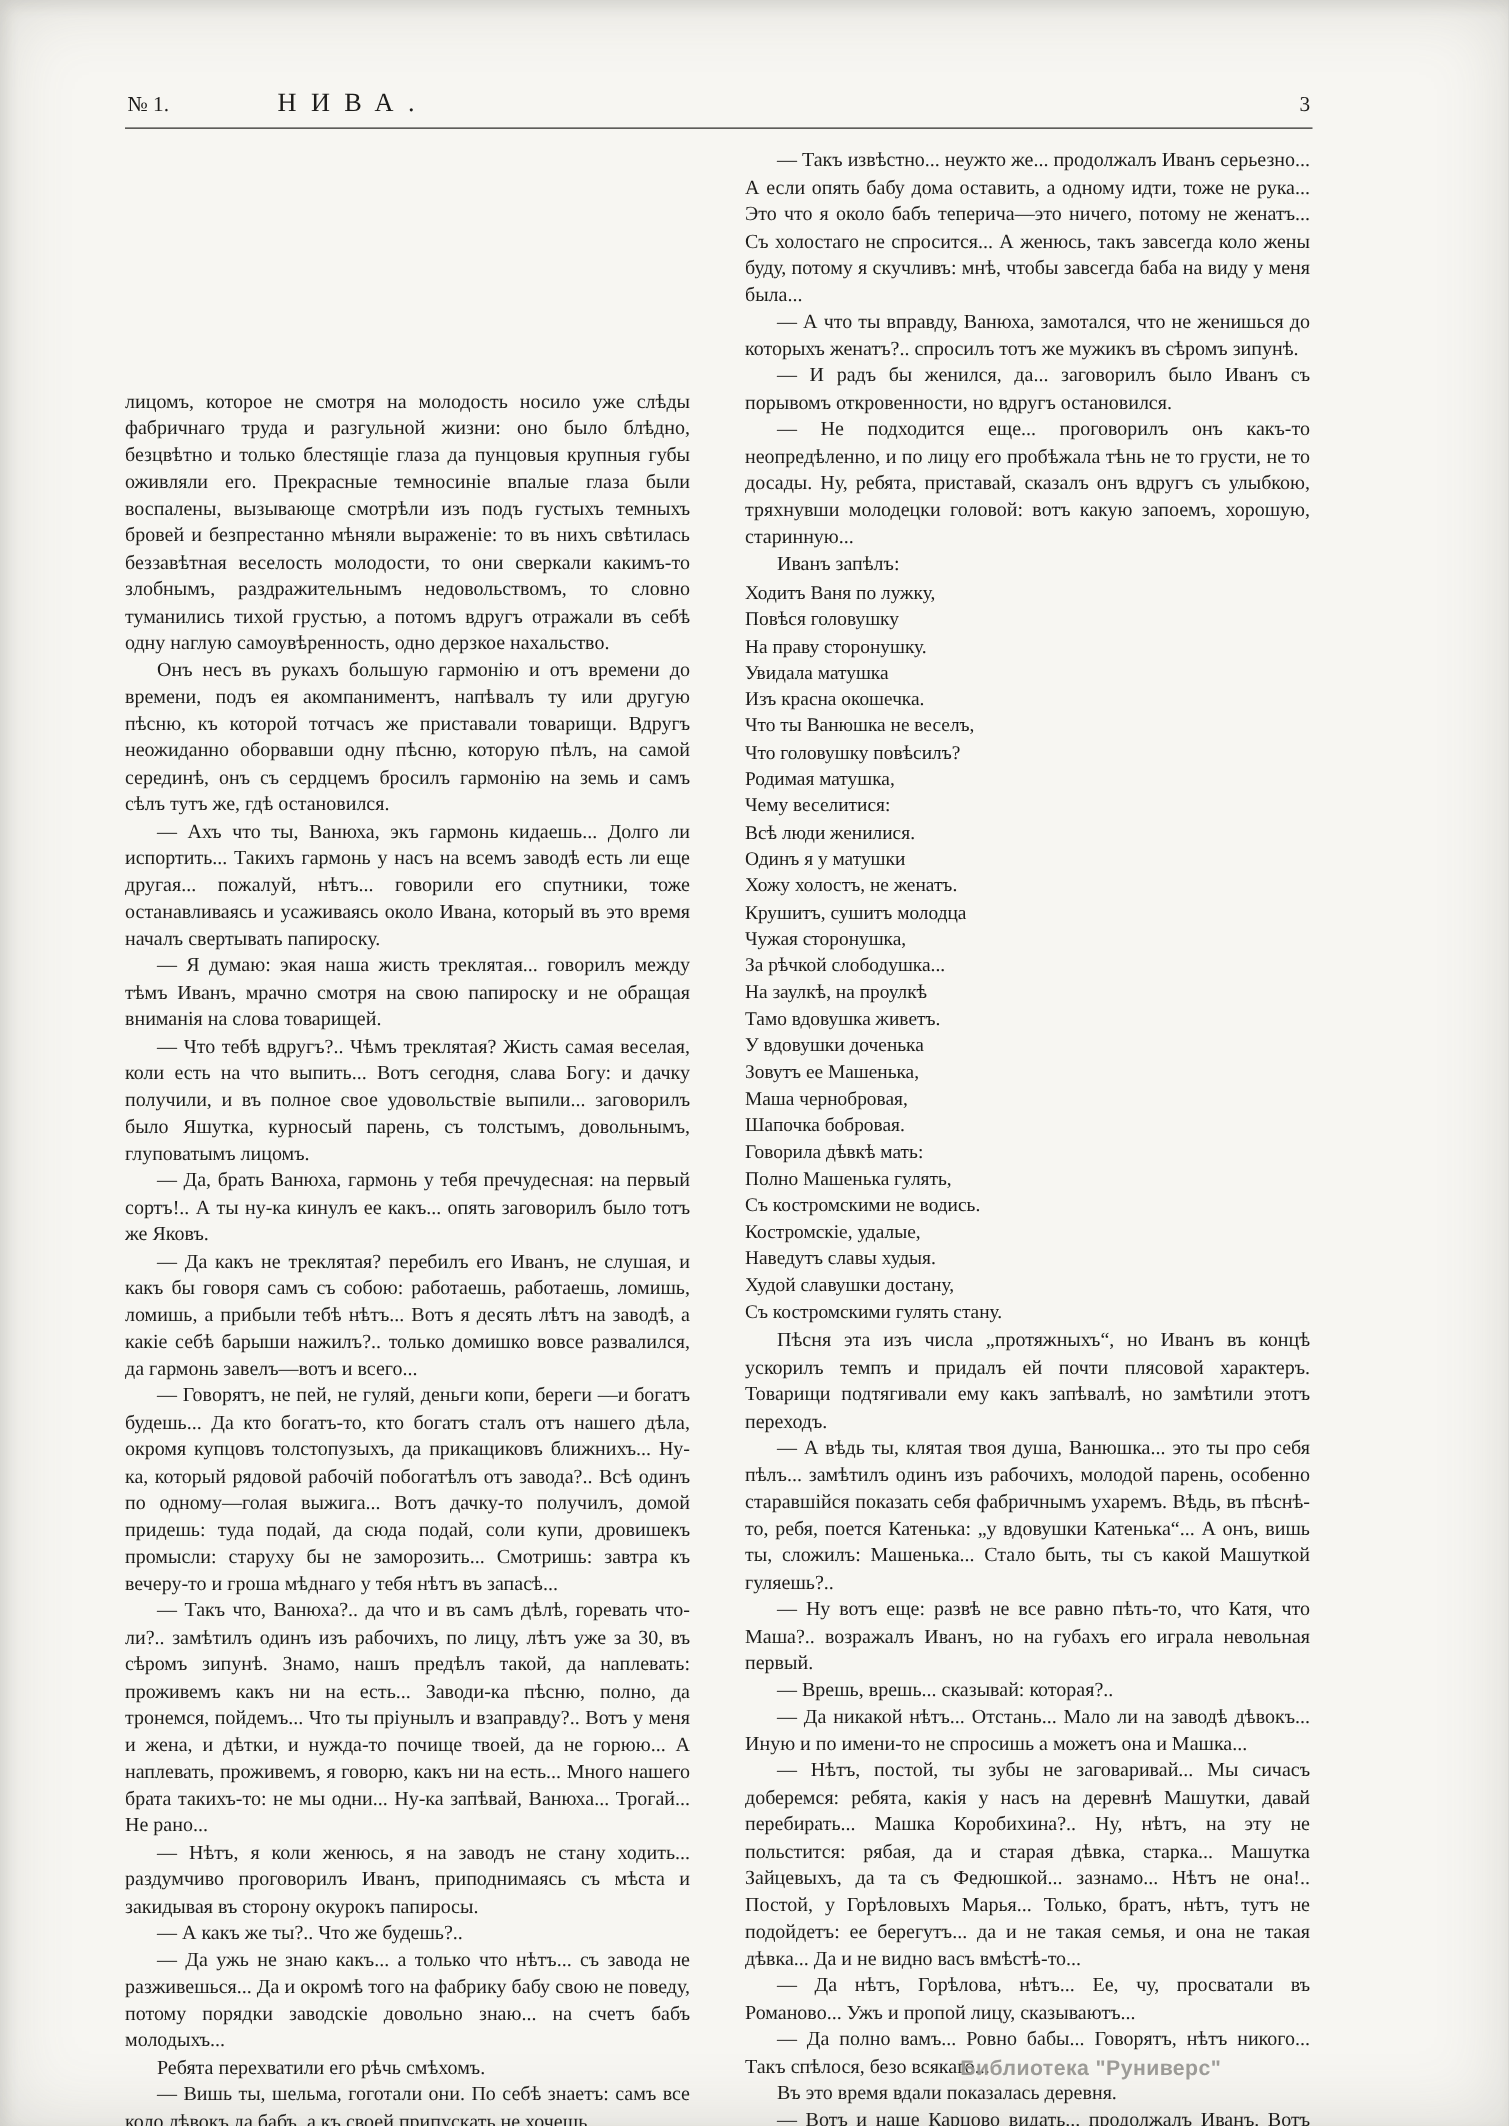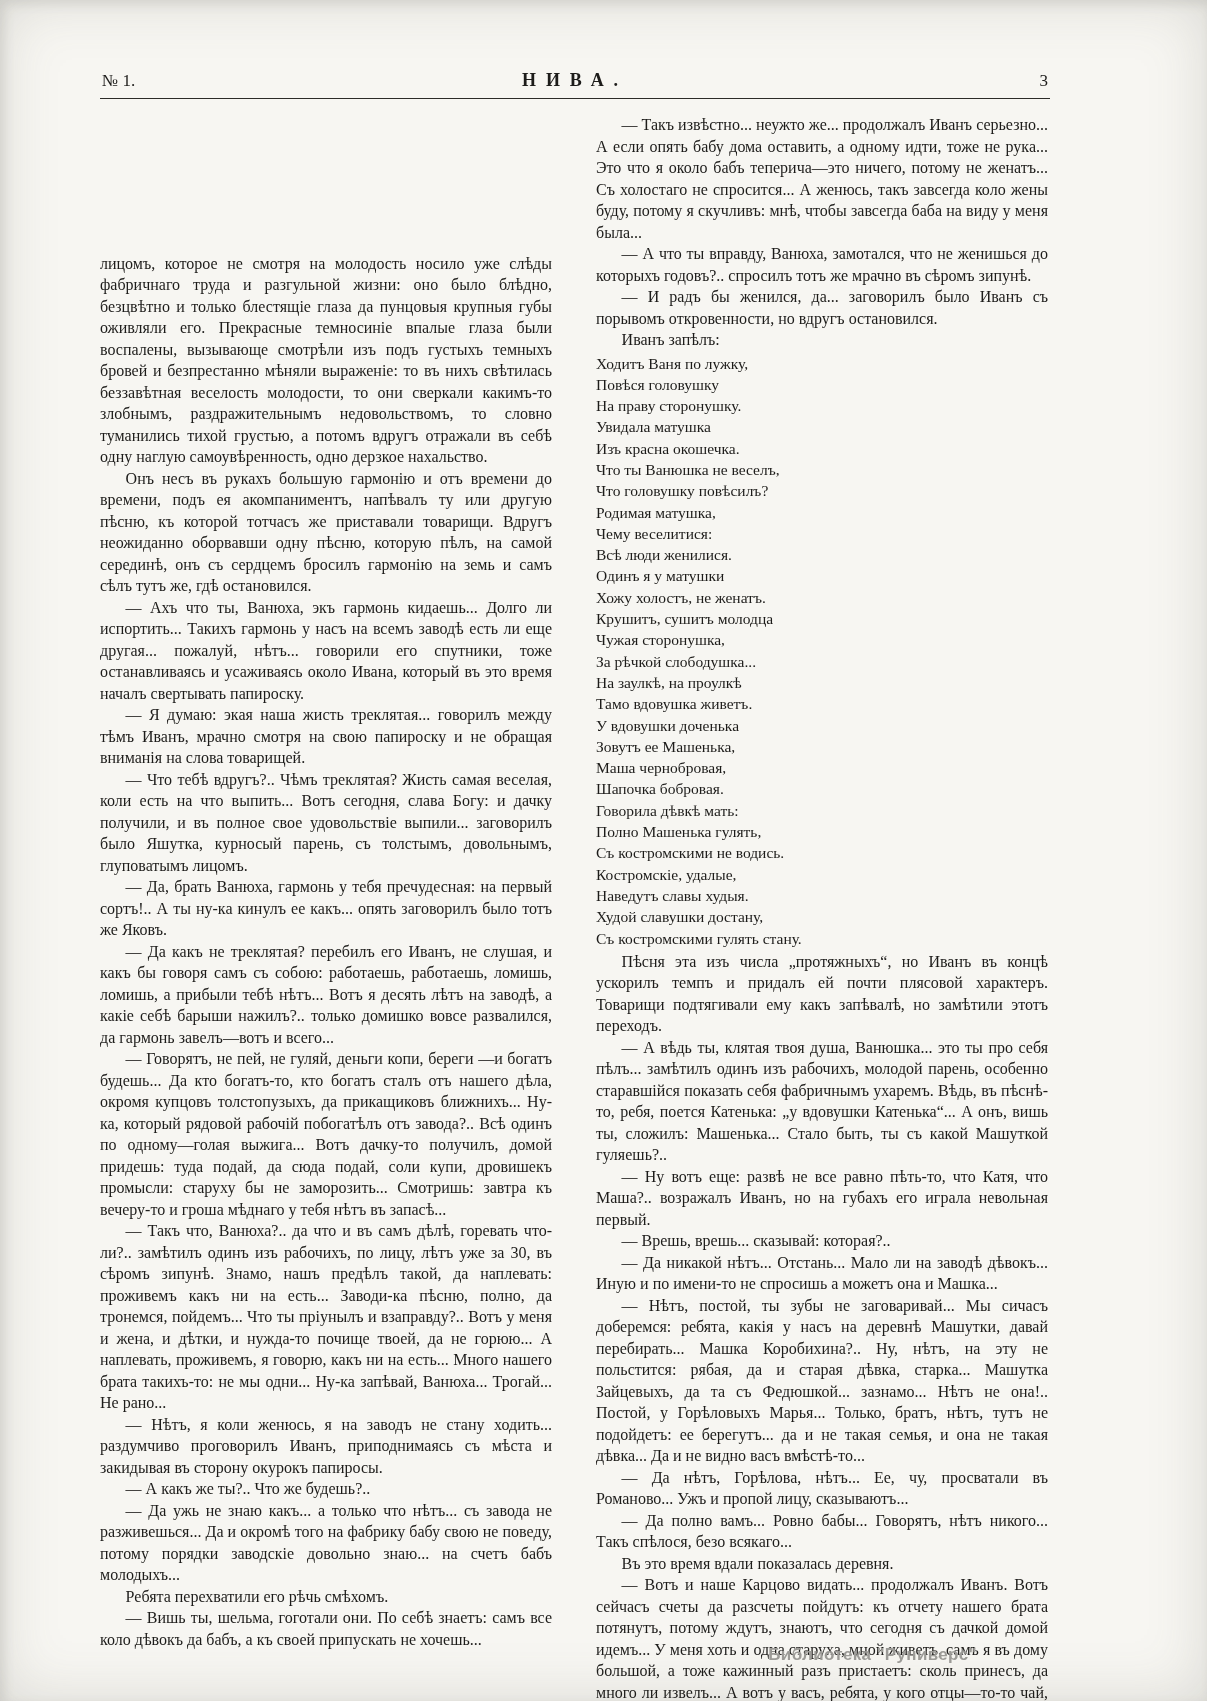--- a/index.html
+++ b/index.html
@@ -23,24 +23,23 @@
   .masthead {
     display: flex;
     justify-content: space-between;
     align-items: baseline;
     font-size: 17px;
     padding: 0 2px;
   }
   .issue-no { width: 120px; }
   .journal-title {
     flex: 1;
-    text-align: center;
-    font-weight: bold;
+    font-weight: normal;
     letter-spacing: 0.55em;
-    font-size: 18px;
+    font-size: 21px;
   }
   .page-no { width: 120px; text-align: right; }
   .head-rule {
     border: 0;
     border-top: 1.6px solid #2c2b28;
     margin: 7px 0 0 0;
   }
   .columns {
     display: flex;
     margin-top: 15px;
@@ -114,22 +113,23 @@
           <p class="para">— Да ужь не знаю какъ... а только что нѣтъ... съ завода не разживешься... Да и окромѣ того на фабрику бабу свою не поведу, потому порядки заводскіе довольно знаю... на счетъ бабъ молодыхъ...</p>
           <p class="para">Ребята перехватили его рѣчь смѣхомъ.</p>
           <p class="para">— Вишь ты, шельма, гоготали они. По себѣ знаетъ: самъ все коло дѣвокъ да бабъ, а къ своей припускать не хочешь...</p>
         </div>
 
       <div class="col-divider"></div>
 
       <div class="col col-right">
         <div>
             <p class="para">— Такъ извѣстно... неужто же... продолжалъ Иванъ серьезно... А если опять бабу дома оставить, а одному идти, тоже не рука... Это что я около бабъ теперича—это ничего, потому не женатъ... Съ холостаго не спросится... А женюсь, такъ завсегда коло жены буду, потому я скучливъ: мнѣ, чтобы завсегда баба на виду у меня была...</p>
-            <p class="para">— А что ты вправду, Ванюха, замотался, что не женишься до которыхъ годовъ?.. спросилъ тотъ же мрачно въ сѣромъ зипунѣ.</p>
+            <p class="para">— А что ты вправду, Ванюха, замотался, что не женишься до которыхъ женатъ?.. спросилъ тотъ же мужикъ въ сѣромъ зипунѣ.</p>
             <p class="para">— И радъ бы женился, да... заговорилъ было Иванъ съ порывомъ откровенности, но вдругъ остановился.</p>
+            <p class="para">— Не подходится еще... проговорилъ онъ какъ-то неопредѣленно, и по лицу его пробѣжала тѣнь не то грусти, не то досады. Ну, ребята, приставай, сказалъ онъ вдругъ съ улыбкою, тряхнувши молодецки головой: вотъ какую запоемъ, хорошую, старинную...</p>
             <p class="para">Иванъ запѣлъ:</p>
           </div>
 
         <div class="poem">
           <div class="poem-col poem-col-left">Ходитъ Ваня по лужку,
 Повѣся головушку
 На праву сторонушку.
 Увидала матушка
 Изъ красна окошечка.
 Что ты Ванюшка не веселъ,

